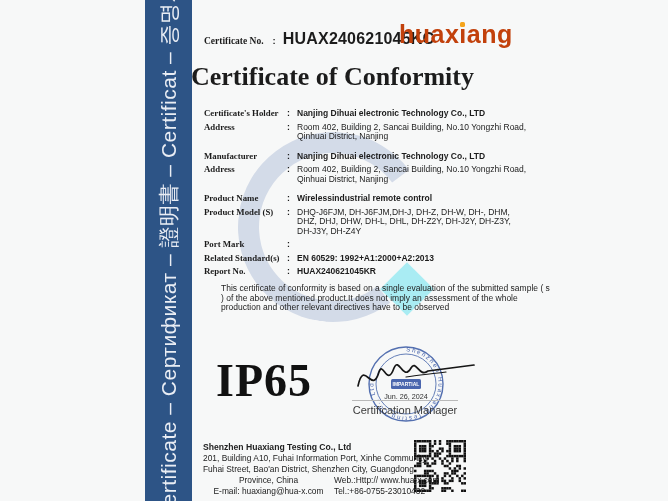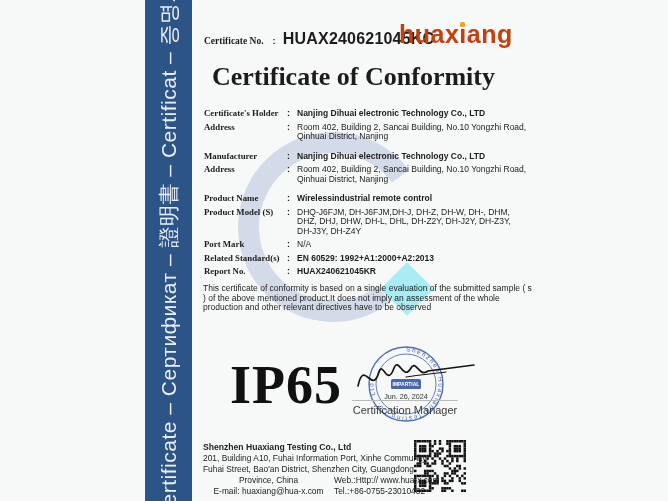--- a/index.html
+++ b/index.html
@@ -25,37 +25,37 @@
   .certno{position:absolute;left:204px;top:18px;font-size:9.5px;display:flex;align-items:baseline;}
   .certno .lbl{font-family:"Liberation Serif","DejaVu Serif",serif;font-weight:bold;}
   .certno .colon{margin:0 7px 0 9px;font-weight:bold;}
   .certno .val{font-weight:bold;font-size:16px;letter-spacing:.2px;}
   .logo{position:absolute;left:399px;top:8px;font-size:25px;font-weight:bold;color:#c2410c;
         letter-spacing:.5px;}
   .logo .logo-i{position:relative;}
   .logo .logo-i::after{content:"";position:absolute;left:1px;top:2px;width:4.5px;height:4.5px;
         background:#f5a41c;border-radius:1.5px;}
 
-  .title{position:absolute;left:212px;top:50px;width:290px;text-align:left;
+  .title{position:absolute;left:184px;top:50px;width:290px;text-align:right;
          font-family:"Liberation Serif","DejaVu Serif",serif;font-weight:bold;font-size:26px;}
 
   
   .fields{position:absolute;left:204px;top:97px;width:350px;}
   .field-row{display:flex;margin-bottom:4px;}
   .field-row.gap{margin-bottom:10px;justify-content:flex-end;}
   .field-label{width:83px;flex:0 0 83px;font-family:"Liberation Serif","DejaVu Serif",serif;
                font-weight:bold;font-size:8.8px;line-height:9.5px;}
   .field-colon{width:10px;flex:0 0 10px;font-weight:bold;font-size:8.8px;line-height:9.5px;}
   .field-value{font-size:8.5px;line-height:9.5px;width:262px;}
   .field-value.bold{font-weight:bold;}
 
-  .para{position:absolute;left:203px;top:272px;width:334px;font-size:8.5px;line-height:9.5px;color:#222;}
-
-  .rating{position:absolute;left:230px;top:342px;font-family:"Liberation Serif","DejaVu Serif",serif;
-          font-weight:600;font-size:54px;letter-spacing:1px;color:#111;}
+  .para{position:absolute;left:221px;top:272px;width:334px;font-size:8.5px;line-height:9.5px;color:#222;}
+
+  .rating{position:absolute;left:216px;top:342px;font-family:"Liberation Serif","DejaVu Serif",serif;
+          font-weight:600;font-size:46px;letter-spacing:1px;color:#111;}
 
   
   .stamp{position:absolute;left:360px;top:326px;}
   .signature{position:absolute;left:348px;top:338px;z-index:3;}
   .sig-line{position:absolute;left:352px;top:388px;width:106px;height:1px;background:#b9b9b9;}
   .sig-role{position:absolute;left:344px;top:392px;width:122px;text-align:center;
             font-size:11px;color:#3a3a3a;}
 
   
   .footer{position:absolute;left:203px;top:430px;font-size:8.4px;line-height:11px;color:#222;}
@@ -133,23 +133,20 @@
           <span class="field-colon">:</span>
           <div class="field-value">
             <div>DHQ-J6FJM, DH-J6FJM,DH-J, DH-Z, DH-W, DH-, DHM,</div>
             <div>DHZ, DHJ, DHW, DH-L, DHL, DH-Z2Y, DH-J2Y, DH-Z3Y,</div>
             <div>DH-J3Y, DH-Z4Y</div>
           </div>
         </div>
         <div class="field-row">
           <span class="field-label">Port Mark</span>
           <span class="field-colon">:</span>
-          <div class="field-value">
-            <div>N/A</div>
-          </div>
         </div>
         <div class="field-row">
           <span class="field-label">Related Standard(s)</span>
           <span class="field-colon">:</span>
           <div class="field-value bold">
             <div>EN 60529: 1992+A1:2000+A2:2013</div>
           </div>
         </div>
         <div class="field-row">
           <span class="field-label">Report No.</span>

